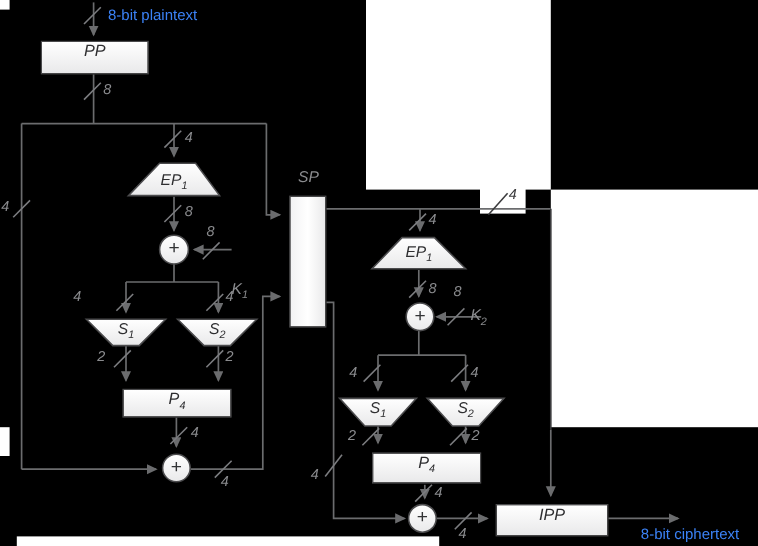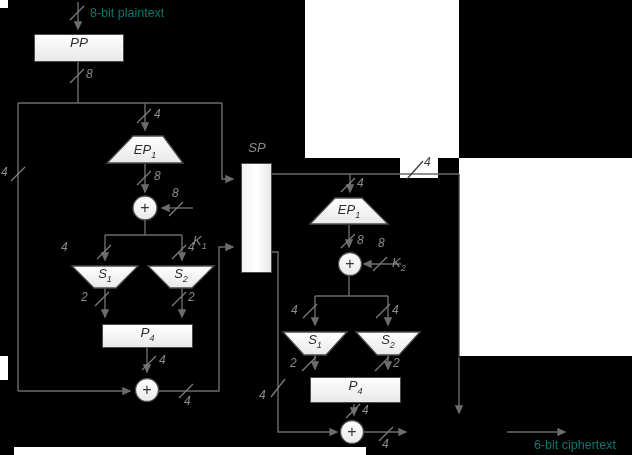--- a/index.html
+++ b/index.html
@@ -13,21 +13,21 @@
   .sld{stroke:#3b3b3d;stroke-width:1.3;fill:none;}
   .shape{fill:url(#gf);stroke:#4b4b4d;stroke-width:1.3;}
   .box{position:absolute;background:linear-gradient(#ffffff,#e9e9ea);border:1.3px solid #4b4b4d;
        display:flex;align-items:flex-start;justify-content:center;box-sizing:border-box;}
   .bt{font-style:italic;font-size:13.5px;color:#2e2e30;}
   .lbl{position:absolute;font-style:italic;font-size:13px;color:#2e2e30;
        display:flex;align-items:center;justify-content:center;}
   .n{position:absolute;font-style:italic;font-size:12px;color:#8a8b8e;line-height:14px;}
   .nd{color:#3b3b3d;}
   .k{position:absolute;font-style:italic;font-size:13px;color:#8a8b8e;}
-  .io{position:absolute;font-size:12.5px;color:#0f766e;white-space:nowrap;}
+  .io{position:absolute;font-size:12.5px;color:#3b82f6;white-space:nowrap;}
   .gray{color:#8a8b8e;}
   .plus{position:absolute;width:22px;height:22px;display:flex;align-items:center;justify-content:center;
         font-size:16px;color:#333436;font-weight:400;}
   sub{font-size:9px;}
 </style>
 </head>
 <body>
 
 <div id="stage">
 
@@ -139,20 +139,23 @@
   <div class="box" style="left:34px;top:34px;width:90px;height:28px;">
     <span class="bt">PP</span>
   </div>
   <div class="box" style="left:241px;top:163px;width:31px;height:110px;background:linear-gradient(90deg,#f2f2f3,#ffffff,#e9e9ea);"></div>
   <div class="box" style="left:102px;top:324px;width:91px;height:24px;">
     <span class="bt"><span>P</span><sub>4</sub></span>
   </div>
   <div class="box" style="left:310px;top:377px;width:91px;height:26px;">
     <span class="bt"><span>P</span><sub>4</sub></span>
   </div>
+  <div class="box" style="left:413px;top:420px;width:94px;height:27px;">
+    <span class="bt">IPP</span>
+  </div>
 
   <div class="lbl gray" style="left:242px;top:139px;width:30px;height:16px;color:#8a8b8e;">SP</div>
 
   <div class="lbl" style="left:115px;top:143px;width:60px;height:16px;">
       <span><span>EP</span><sub>1</sub></span>
     </div>
   <div class="lbl" style="left:319px;top:203px;width:60px;height:16px;">
       <span><span>EP</span><sub>1</sub></span>
     </div>
   <div class="lbl" style="left:80px;top:267px;width:50px;height:15px;">
@@ -170,21 +173,21 @@
 
   <div class="plus" style="left:134px;top:197px;">+</div>
   <div class="plus" style="left:136px;top:379px;">+</div>
   <div class="plus" style="left:339px;top:253px;">+</div>
   <div class="plus" style="left:341px;top:421px;">+</div>
 
   <div class="k" style="left:193px;top:199px;margin-top:34px;"><span>K</span><sub>1</sub></div>
   <div class="k" style="left:392px;top:255px;text-align:center;"><span>K</span><sub>2</sub></div>
 
   <div class="io" style="left:90px;top:6px;">8-bit plaintext</div>
-  <div class="io" style="left:534px;top:438px;">6-bit ciphertext</div>
+  <div class="io" style="left:534px;top:438px;">8-bit ciphertext</div>
 
   <div class="n" style="left:86px;top:67px;">8</div>
   <div class="n" style="left:1px;top:165px;">4</div>
   <div class="n" style="left:154px;top:107px;">4</div>
   <div class="n" style="left:154px;top:169px;">8</div>
   <div class="n" style="left:172px;top:186px;">8</div>
   <div class="n" style="left:61px;top:240px;">4</div>
   <div class="n" style="left:188px;top:240px;">4</div>
   <div class="n" style="left:81px;top:290px;">2</div>
   <div class="n" style="left:188px;top:290px;">2</div>

